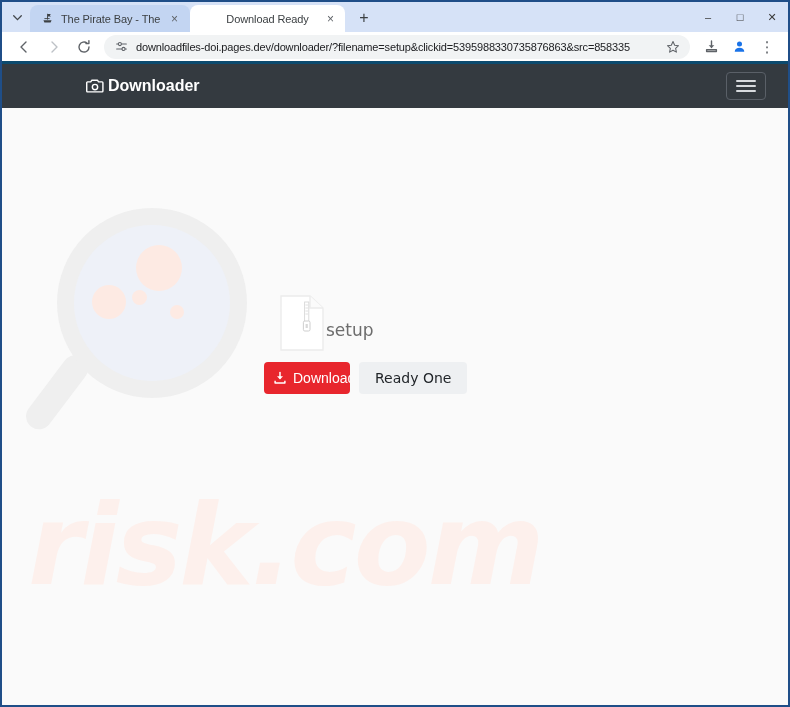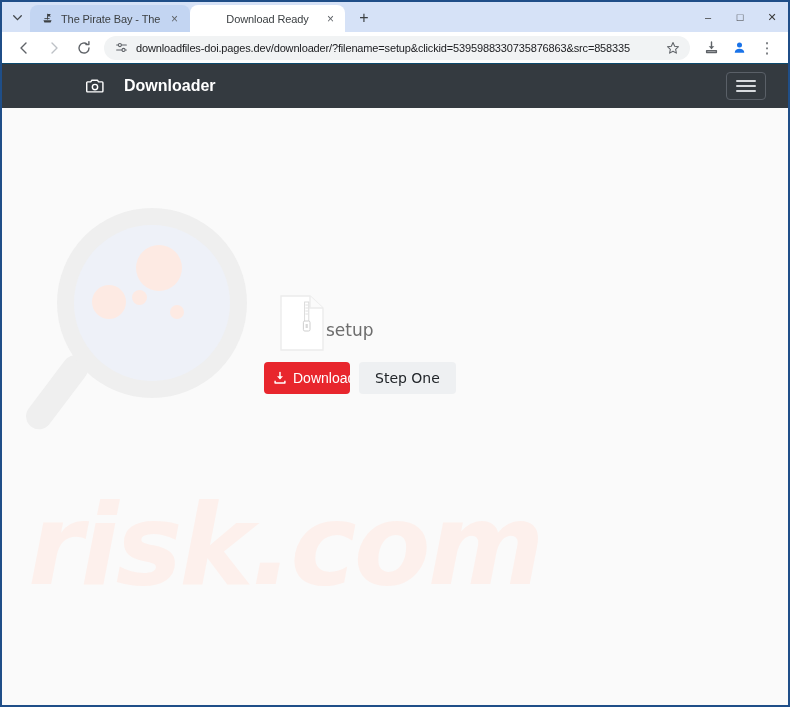--- a/index.html
+++ b/index.html
@@ -146,21 +146,21 @@
 
   
   .toolbar {
     height: 32px;
     background: #ffffff;
     display: flex;
     align-items: center;
     padding: 0 8px;
     gap: 2px;
     flex: none;
-    border-bottom: 1px solid #0c4a6e;
+    border-bottom: 3px solid #0c4a6e;
   }
 
   .nav-btn {
     width: 28px;
     height: 28px;
     display: flex;
     align-items: center;
     justify-content: center;
     color: #5f6368;
     border-radius: 50%;
@@ -224,21 +224,21 @@
     display: flex;
     align-items: center;
     padding: 0 22px 0 84px;
     position: relative;
     z-index: 5;
   }
 
   .brand {
     display: flex;
     align-items: center;
-    gap: 20px;
+    gap: 4px;
     color: #ffffff;
     font-size: 16px;
     font-weight: bold;
   }
 
   .brand-icon {
     display: flex;
     align-items: center;
     color: #ffffff;
   }
@@ -587,20 +587,20 @@
             <span class="btn-download-icon">
               <svg width="14" height="14" viewBox="0 0 16 16" aria-hidden="true">
                 <path d="M8 1.6 L8 8" stroke="#ffffff" stroke-width="1.7" stroke-linecap="round"></path>
                 <path d="M4.6 6 L8 9.6 L11.4 6 Z" fill="#ffffff"></path>
                 <path d="M2.4 11.2 L2.4 13.6 L13.6 13.6 L13.6 11.2" fill="none" stroke="#ffffff" stroke-width="1.7" stroke-linejoin="round"></path>
               </svg>
             </span>
             <span>Download</span>
           </button>
 
-          <button class="btn-step">Step One</button>
+          <button class="btn-step">Ready One</button>
         </div>
 
       </div>
     </div>
 
   </div>
 </div>
 
 </body></html>

